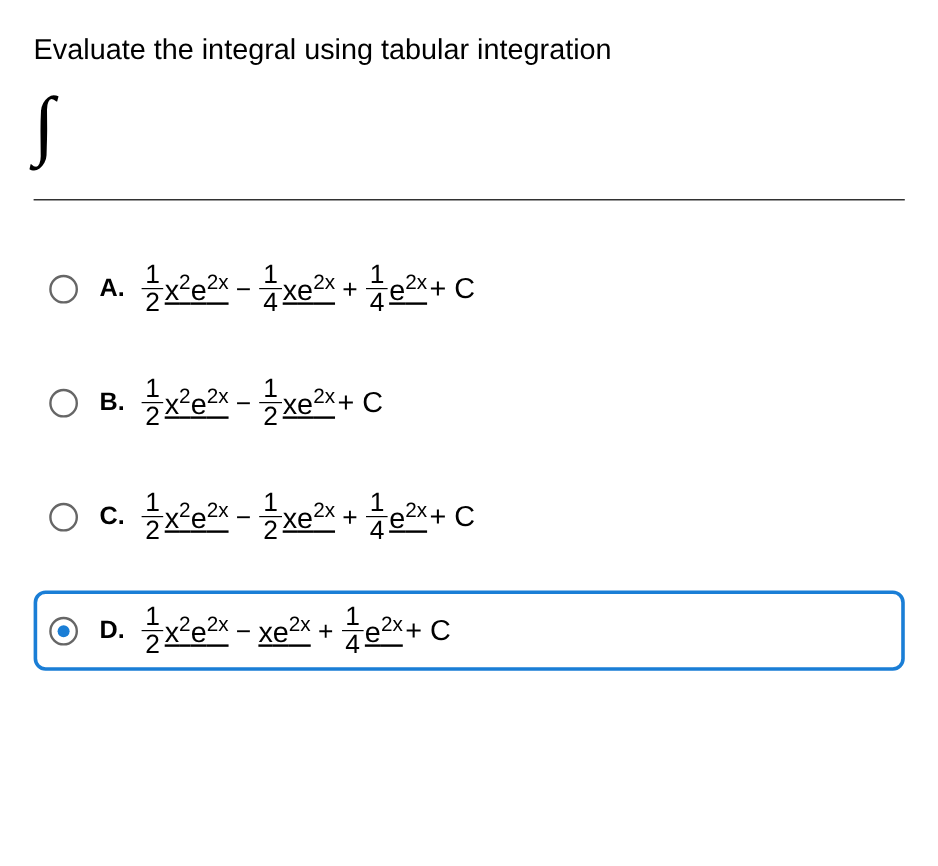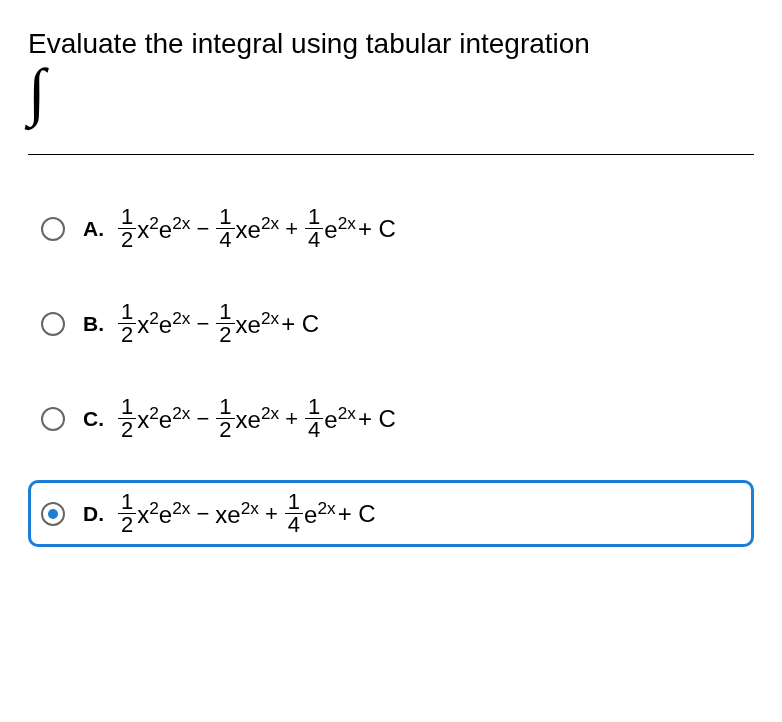--- a/index.html
+++ b/index.html
@@ -6,22 +6,22 @@
       margin: 0;
       padding: 28px;
       font-family: Arial, sans-serif;
       font-size: 20px;
       color: #000;
       background: #fff;
       width: 782px;
       box-sizing: border-box;
     }
     .question {
-      font-size: 28px;
-      margin-bottom: 0;
+      font-size: 24px;
+      margin-bottom: 16px;
     }
     .integral-row {
       display: flex;
       align-items: center;
       margin-bottom: 30px;
     }
     .int-sign {
       font-size: 64px;
       line-height: 1;
       font-family: "Segoe UI Symbol", serif;
@@ -96,20 +96,21 @@
       border-bottom: 1.5px solid #000;
       padding: 0 3px;
       font-size: 22px;
     }
     .frac .den {
       padding: 0 3px;
       font-size: 22px;
     }
     .pw {
       display: inline-block;
+      text-decoration: underline;
     }
     .sup {
       font-size: 0.72em;
       vertical-align: super;
     }
     .op {
       margin: 0 6px;
       font-size: 22px;
     }
     .C {

